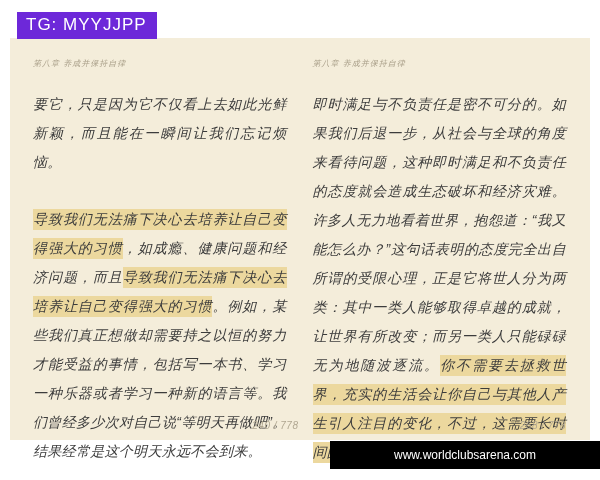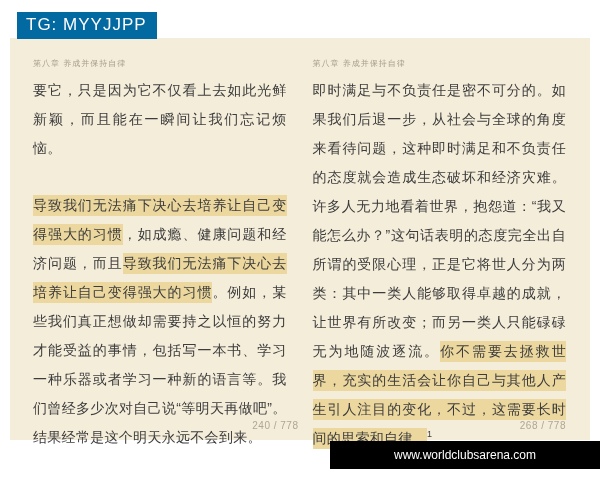--- a/index.html
+++ b/index.html
@@ -5,53 +5,54 @@
   * { margin: 0; padding: 0; box-sizing: border-box; }
   html, body { width: 600px; height: 480px; overflow: hidden; }
   body {
     background: #ffffff;
     font-family: "Liberation Sans", "DejaVu Sans", sans-serif;
     position: relative;
   }
   .top-banner {
     position: absolute;
     left: 17px; top: 12px;
-    background: #0369a1;
+    background: #6d28d9;
     color: #ffffff;
     font-size: 17px;
     letter-spacing: 1px;
     padding: 3px 10px 4px 9px;
     z-index: 5;
   }
   .page-surface {
     position: absolute;
     left: 10px; top: 38px;
     width: 580px; height: 402px;
     background: #f4edda;
+    font-style: italic;
   }
   .spread {
     display: flex;
     height: 100%;
     padding: 18px 24px 0 23px;
     gap: 26px;
   }
   .page-col {
     flex: 1;
     position: relative;
     display: flex;
     flex-direction: column;
   }
   .page-header {
     font-size: 8px;
     color: #a89e88;
     letter-spacing: 1px;
     margin-top: 2px;
   }
   .page-body {
-    margin-top: 7px;
+    margin-top: 21px;
     font-size: 14px;
     line-height: 29px;
     color: #3c3c3c;
     text-align: justify;
     letter-spacing: 0.3px;
   }
   .page-body p { margin: 0; }
   .page-body p + p { margin-top: 28px; }
   .hl {
     background: #ecd89e;

